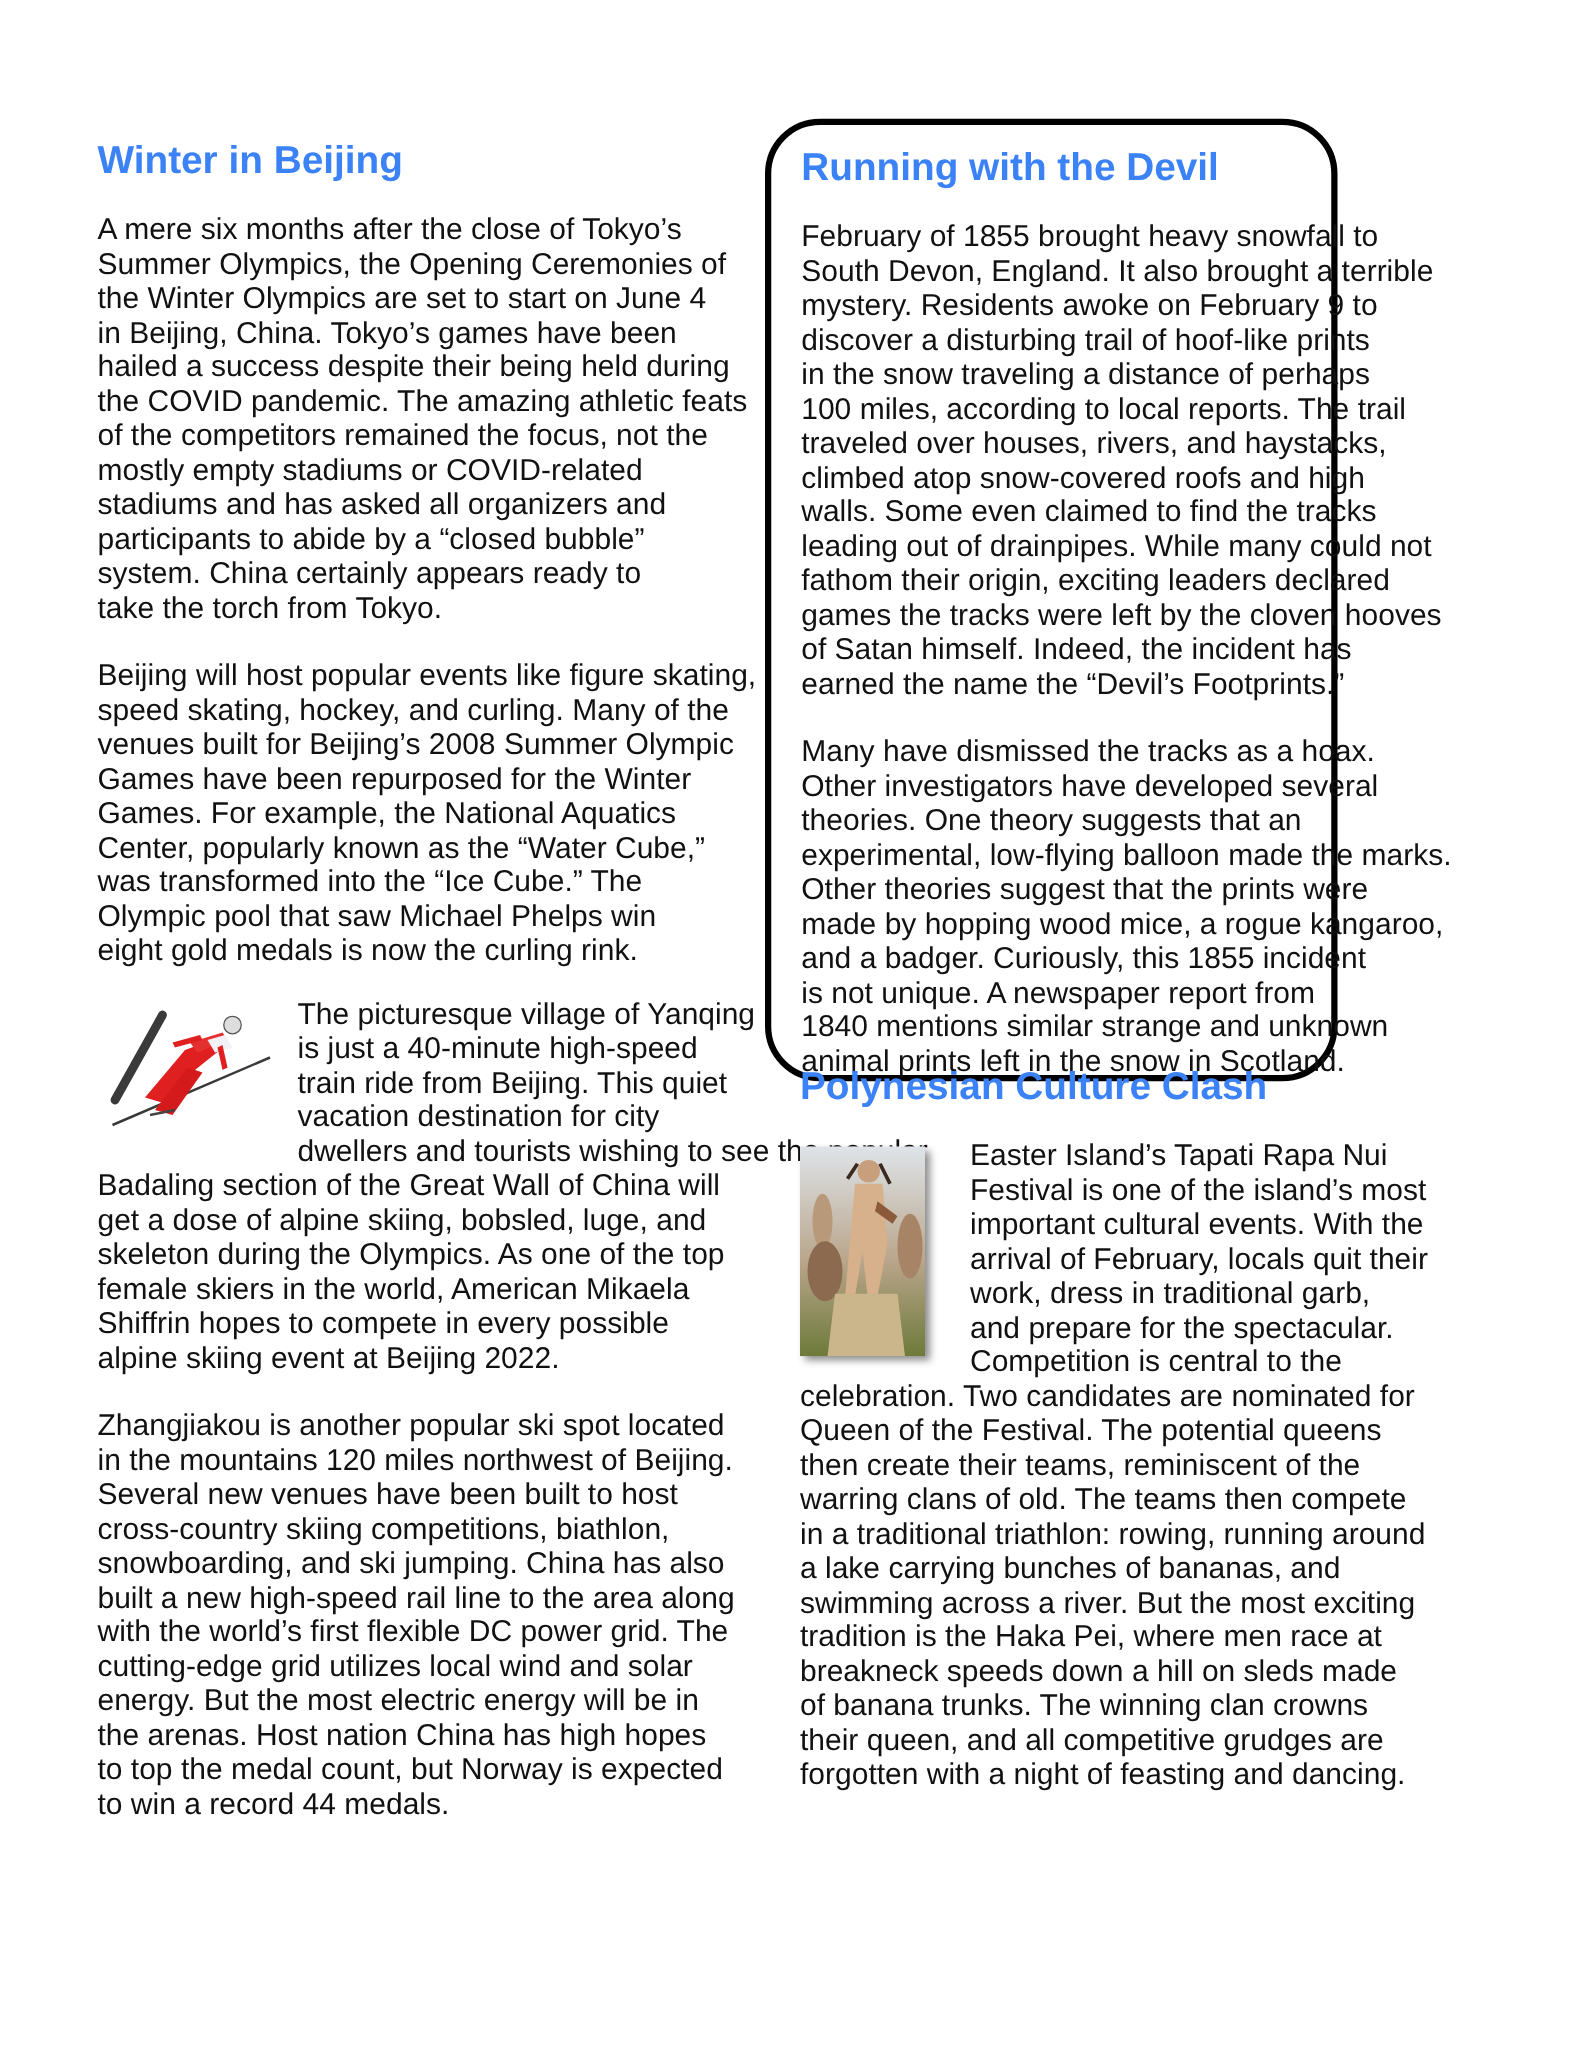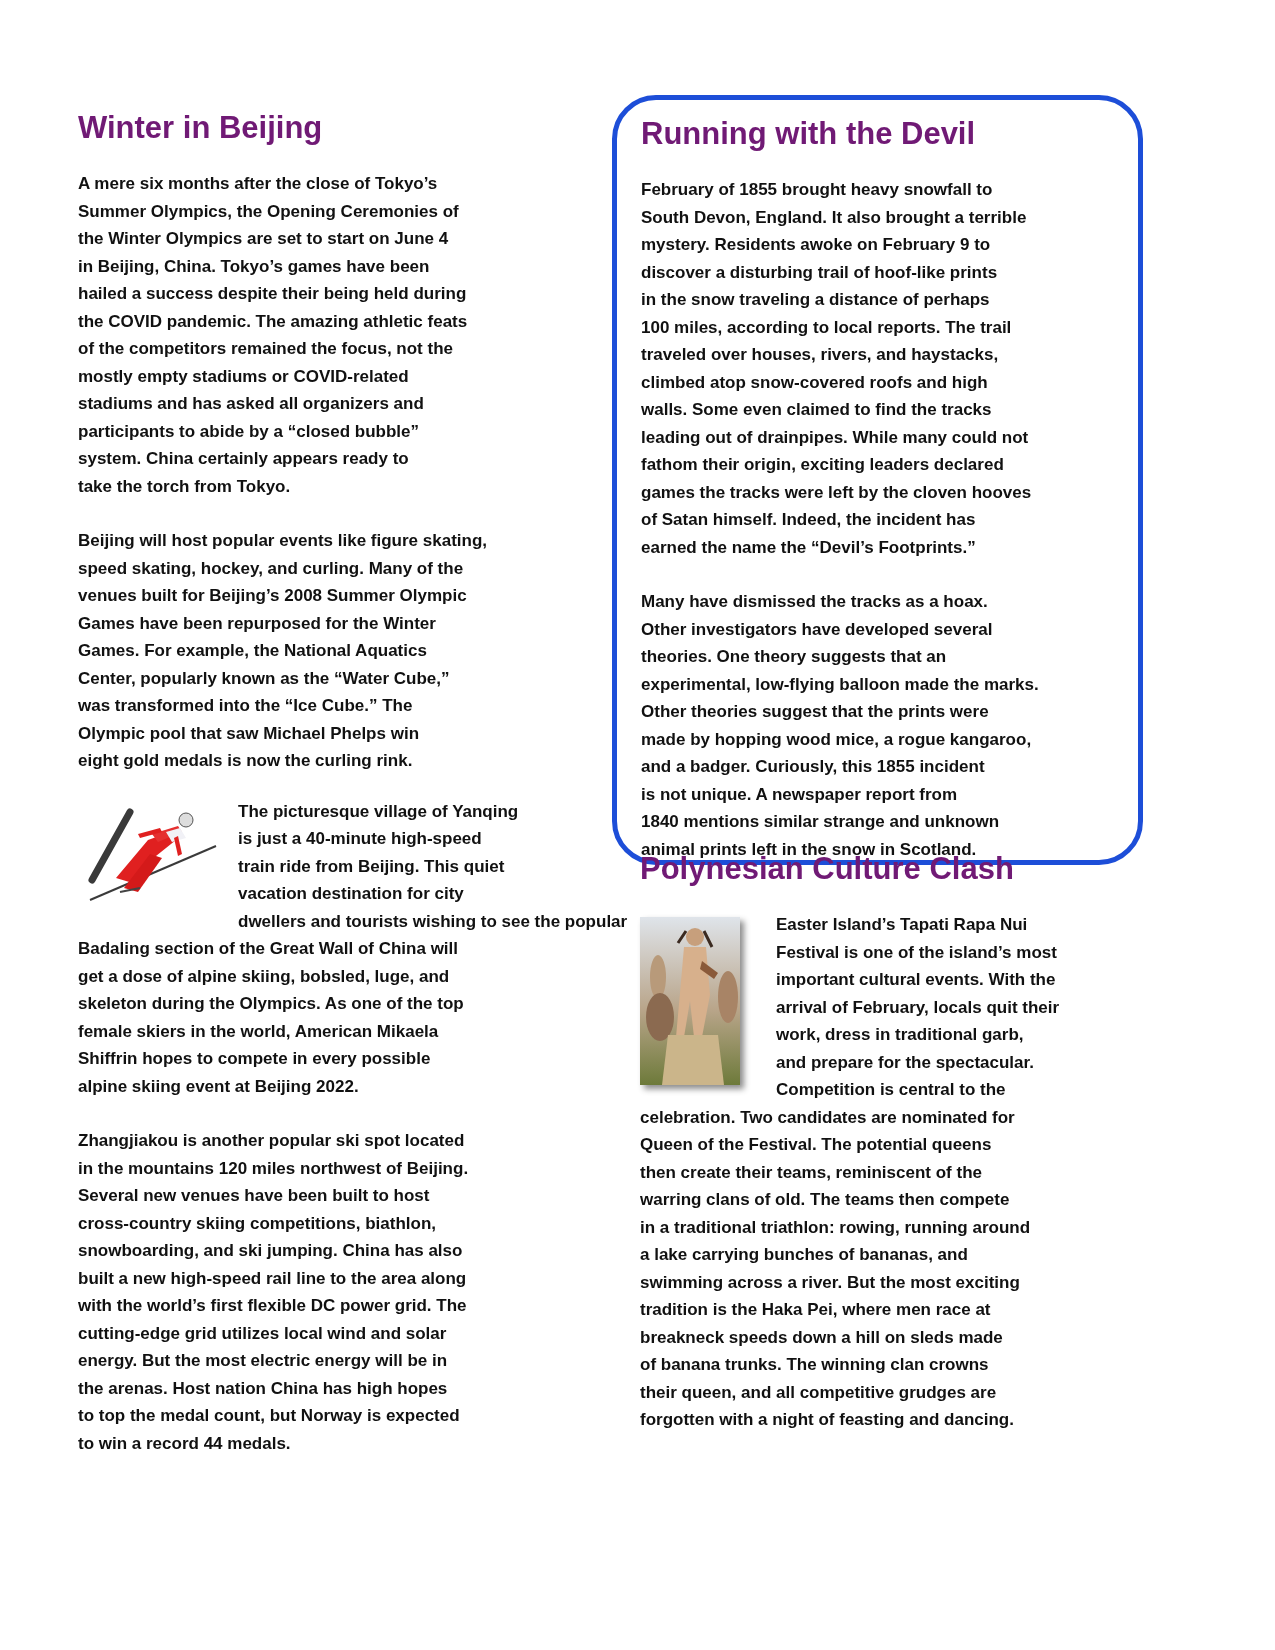--- a/index.html
+++ b/index.html
@@ -1,26 +1,26 @@
 <!DOCTYPE html>
 <html><head>
 <meta charset="utf-8">
 <style>
   html, body { margin: 0; padding: 0; background: #ffffff; }
   body { width: 1275px; height: 1650px; position: relative; overflow: hidden;
          font-family: "Liberation Sans", sans-serif; color: #111111; }
   .col { position: absolute; }
   #left-col { left: 78px; top: 108px; width: 510px; }
-  #right-box { left: 612px; top: 95px; width: 531px; height: 770px;
-               border: 5px solid #1d4ed8; border-radius: 44px; box-sizing: border-box; }
+  #right-box { left: 612px; top: 95px; width: 458px; height: 770px;
+               border: 5px solid #000000; border-radius: 44px; box-sizing: border-box; }
   #right-box-inner { position: absolute; left: 24px; top: 14px; width: 490px; }
   #right-lower { left: 640px; top: 849px; width: 500px; }
   h2 { font-family: "Liberation Sans", sans-serif; font-weight: bold; font-size: 31px;
-       margin: 0 0 22px 0; line-height: 40px; color: #701a75; }
-  p { font-size: 17px; line-height: 27.5px; margin: 0 0 27px 0; font-weight: bold; }
+       margin: 0 0 22px 0; line-height: 40px; color: #3b82f6; }
+  p { font-size: 24px; line-height: 27.5px; margin: 0 0 27px 0; }
   .line { display: block; white-space: nowrap; }
   .float-img { float: left; }
   #skier { width: 150px; height: 112px; margin: 0 10px 0 0; }
   #dancer-wrap { width: 106px; height: 168px; margin: 6px 30px 0 0; position: relative; }
   #dancer { width: 100px; height: 168px; box-shadow: 4px 4px 6px rgba(0,0,0,0.45); }
 </style>
 </head>
 <body>
 
 <div class="col" id="left-col">

